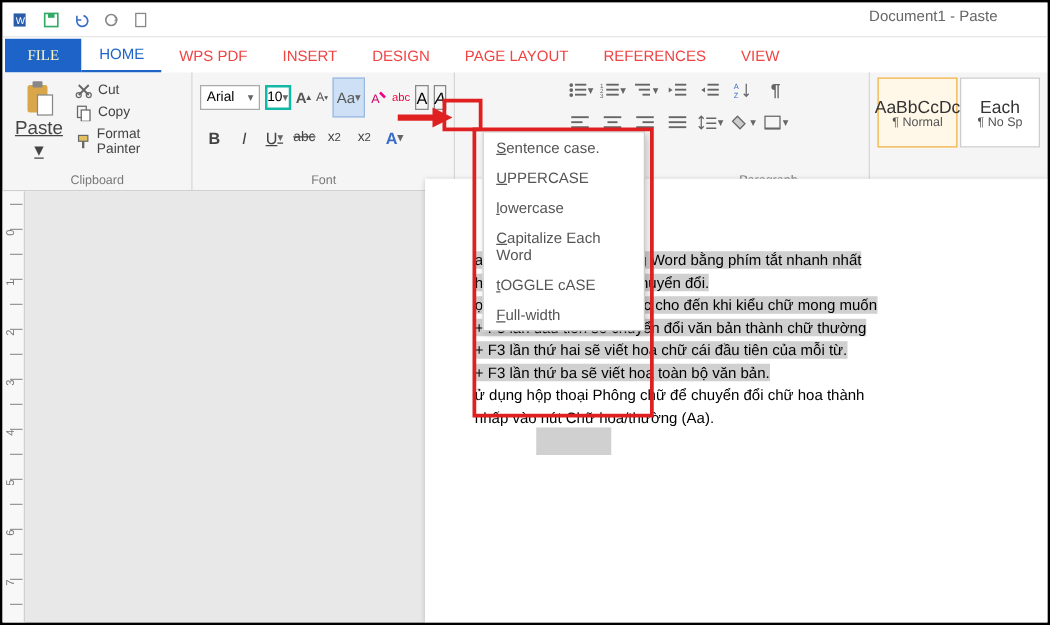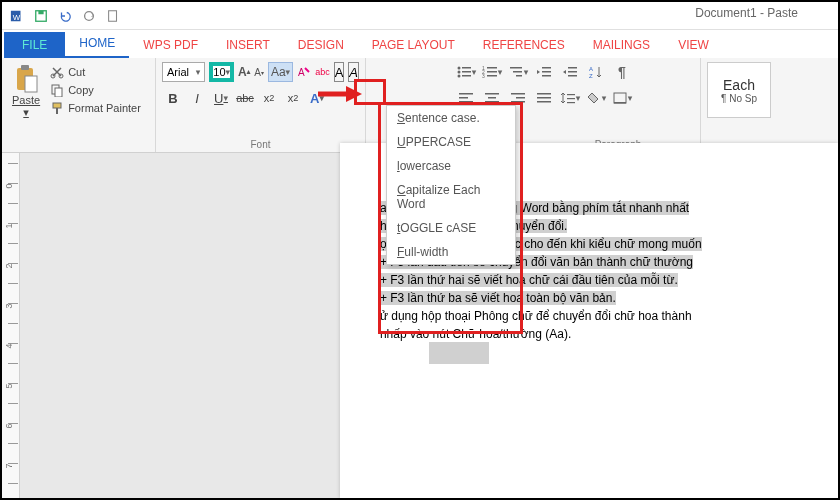--- a/index.html
+++ b/index.html
@@ -3,40 +3,40 @@
 <meta charset="utf-8">
 <style>
 * { margin:0; padding:0; box-sizing:border-box; font-family:'Segoe UI',Tahoma,sans-serif; }
 body { background:#fff; width:840px; height:500px; overflow:hidden; position:relative; border:2px solid #000; }
 .qat { height:28px; background:#fff; display:flex; align-items:center; padding:0 4px; gap:2px; border-bottom:1px solid #e0e0e0; }
 .qat-btn { width:22px; height:22px; display:flex; align-items:center; justify-content:center; color:#555; }
 .qat-btn svg { width:14px; height:14px; }
 .title { position:absolute; top:4px; right:40px; font-size:12px; color:#666; }
 .tabs { height:28px; display:flex; align-items:flex-end; background:#fff; padding-left:2px; }
 .tab { padding:6px 14px; font-size:12px; color:#ef4444; cursor:pointer; }
-.tab.file { background:#1e64c8; color:#5eead4; font-weight:400; padding:6px 18px; }
+.tab.file { background:#1e64c8; color:#fef9c3; font-weight:400; padding:6px 18px;font-family:Liberation Serif, serif; }
 .tab.active { color:#1e64c8; border-bottom:2px solid #1e64c8; }
 .ribbon { height:95px; background:#f5f5f5; border-bottom:1px solid #d0d0d0; display:flex; position:relative; }
 .group { border-right:1px solid #d8d8d8; padding:4px 6px 2px; display:flex; flex-direction:column; justify-content:space-between; }
 .group-label { font-size:10px; color:#777; text-align:center; padding-top:2px; position:relative; }
 .clip-body { display:flex; gap:4px; }
 .paste-big { display:flex; flex-direction:column; align-items:center; padding:2px 4px; }
 .paste-big svg { width:26px; height:30px; }
-.paste-big span { font-size:11px; color:#444;text-decoration:underline; }
+.paste-big span { font-size:15px; color:#444;text-decoration:underline; }
 .clip-side { display:flex; flex-direction:column; gap:2px; margin-top:2px; }
 .clip-item { display:flex; align-items:center; gap:4px; font-size:11px; color:#444; padding:1px 2px; }
 .clip-item svg { width:14px; height:14px; }
 .font-body { display:flex; flex-direction:column; gap:6px; }
 .font-row1 { display:flex; gap:4px; align-items:center; }
 .font-name { width:88px; height:20px; border:1px solid #aaa; background:#fff; font-size:11px; padding:0 4px; display:flex; align-items:center; justify-content:space-between; }
-.font-size { width:36px; height:20px; border:4px solid #14b8a6; background:#fff; font-size:11px; padding:0 0; display:flex; align-items:center; justify-content:space-between; }
+.font-size { width:36px; height:20px; border:2px solid #14b8a6; background:#fff; font-size:11px; padding:0 0; display:flex; align-items:center; justify-content:space-between; }
 .small-btn { width:20px; height:20px; display:flex; align-items:center; justify-content:center; font-size:12px; color:#555; }
 .font-row2 { display:flex; gap:2px; align-items:center; }
 .fmt-btn { width:22px; height:20px; display:flex; align-items:center; justify-content:center; font-size:13px; color:#444; }
-.aa-btn { width:30px; height:20px; border:1px solid #9bb8e0; background:#cde0f5; display:flex; align-items:center; justify-content:flex-start; font-size:12px; color:#555; padding:0 2px; }
+.aa-btn { width:30px; height:32px; border:1px solid #9bb8e0; background:#cde0f5; display:flex; align-items:center; justify-content:flex-start; font-size:12px; color:#555; padding:0 2px; }
 .box-a { width:20px; height:20px; border:1px solid #888; display:flex; align-items:center; justify-content:center; font-size:13px; }
 .para-body { display:flex; flex-direction:column; gap:6px; }
 .para-row { display:flex; gap:2px; }
 .p-btn { width:24px; height:20px; display:flex; align-items:center; justify-content:center; color:#666; }
 .p-btn svg { width:16px; height:14px; }
 .styles-body { display:flex; gap:2px; }
 .style-box { width:64px; height:56px; border:1px solid #ccc; background:#fff; display:flex; flex-direction:column; align-items:center; justify-content:center; font-size:10px; color:#555; }
 .style-box.sel { border:1px solid #f0b040; background:#fff8e8; }
 .style-prev { font-size:14px; color:#333; }
 .doc-area { position:absolute; top:151px; left:0; right:0; bottom:0; background:#e8e8e8; display:flex; }
@@ -92,21 +92,20 @@
 </div>
 
 <div class="tabs">
   <div class="tab file">FILE</div>
   <div class="tab active">HOME</div>
   <div class="tab">WPS PDF</div>
   <div class="tab">INSERT</div>
   <div class="tab">DESIGN</div>
   <div class="tab">PAGE LAYOUT</div>
   <div class="tab">REFERENCES</div>
-  <div class="tab">MAILINGS</div>
   <div class="tab">VIEW</div>
 </div>
 
 <div class="ribbon">
 
   <div class="group" style="width:154px">
     <div class="clip-body">
       <div class="paste-big">
         <svg viewBox="0 0 26 30">
             <rect x="4" y="4" width="16" height="22" rx="2" fill="#d9a64a"></rect>
@@ -134,20 +133,21 @@
           </div>
         <div class="clip-item">
             <svg viewBox="0 0 14 14">
               <rect x="3" y="2" width="8" height="5" fill="#e0c060" stroke="#666"></rect>
               <path d="M7 7 L7 13" stroke="#666" stroke-width="2"></path>
             </svg>
             <span>Format Painter</span>
           </div>
       </div>
     </div>
+    <div class="group-label">Clipboard</div>
   </div>
 
   <div class="group" style="width:210px">
     <div class="font-body">
       <div class="font-row1">
         <div class="font-name">
             <span>Arial</span>
             <span class="dd-v">▾</span>
           </div>
         <div class="font-size">
@@ -292,20 +292,24 @@
             </svg>
             <span class="dd-v">▾</span>
           </div>
       </div>
     </div>
     <div class="group-label" style="padding-left:170px">Paragraph</div>
   </div>
 
   <div class="group" style="flex:1;border-right:none">
     <div class="styles-body">
+      <div class="style-box sel">
+        <div class="style-prev">AaBbCcDc</div>
+        <div>¶ Normal</div>
+      </div>
       <div class="style-box">
         <div class="style-prev">Each</div>
         <div>¶ No Sp</div>
       </div>
     </div>
   </div>
 </div>
 
 <div class="doc-area">
   <div class="ruler-v">

